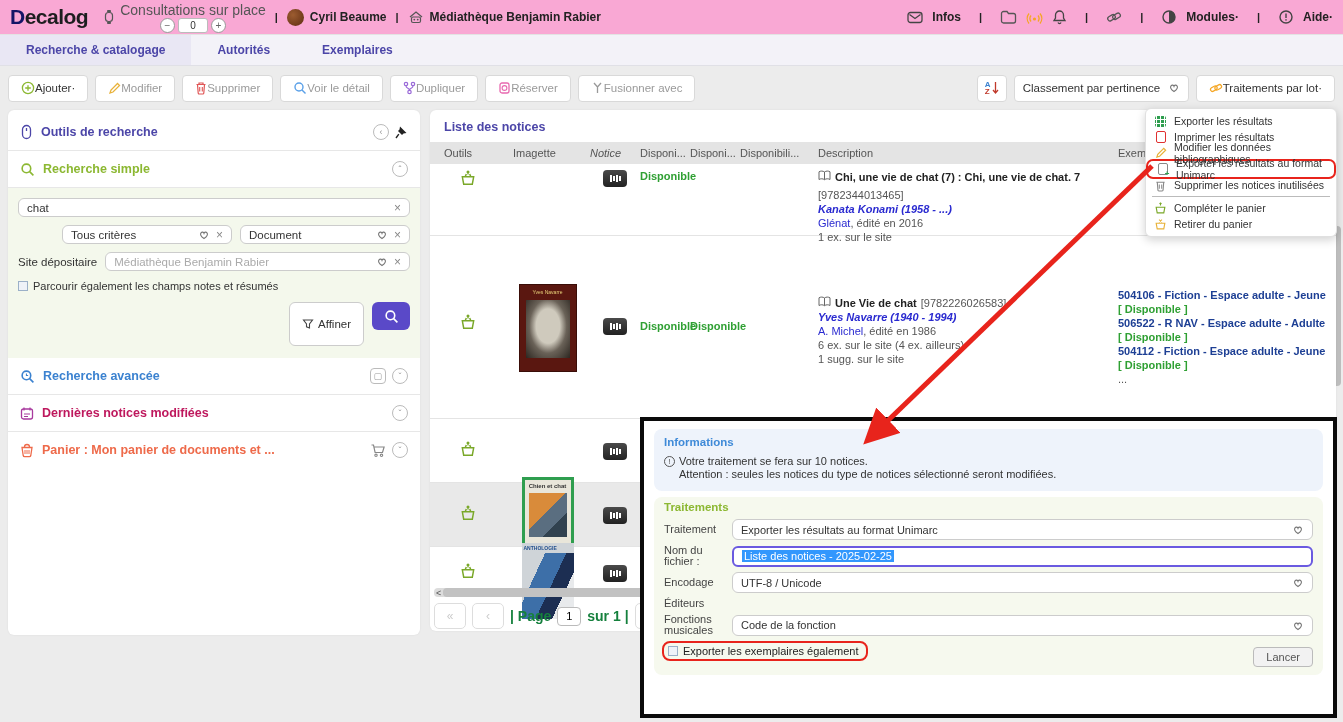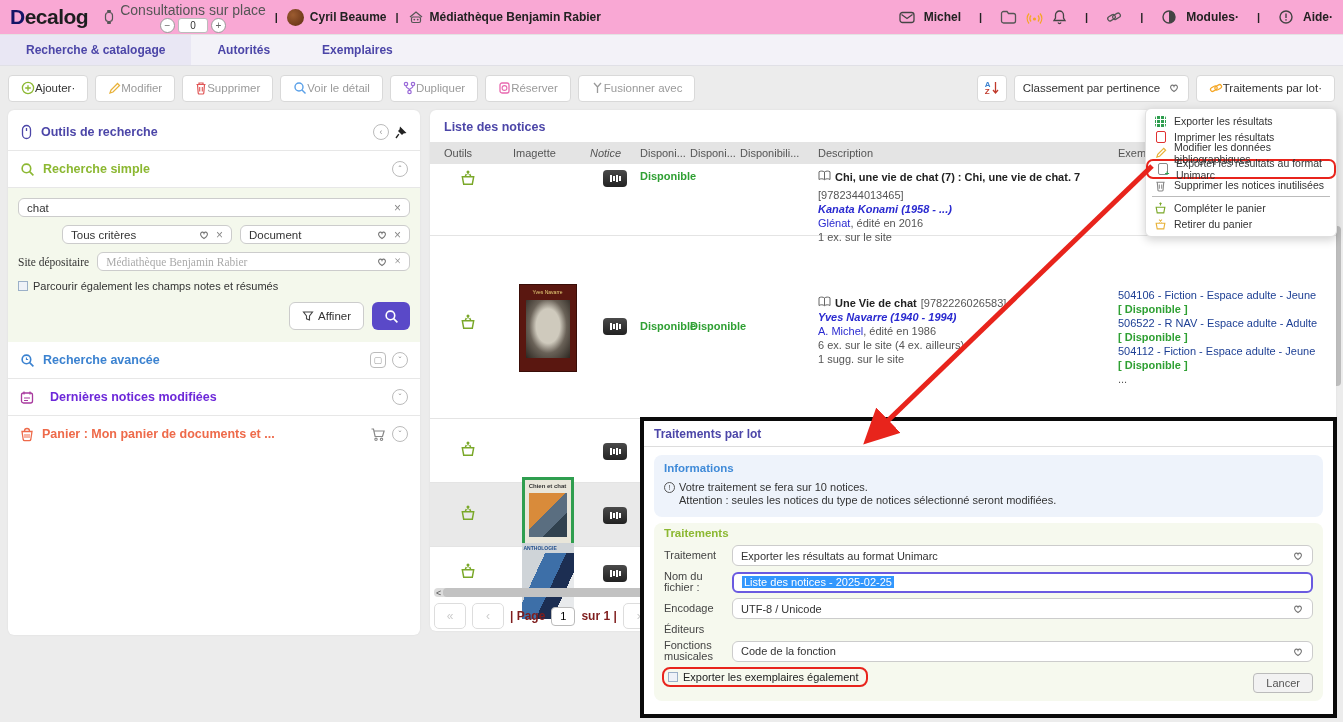--- a/index.html
+++ b/index.html
@@ -50,36 +50,36 @@
   .sidebar { left:8px; top:110px; width:412px; height:525px; z-index:1; padding:4px 0; }
   .maincard { left:430px; top:110px; width:906px; height:521px; z-index:1; overflow:hidden; }
 
   
   .s-head { display:flex; align-items:center; gap:8px; padding:10px 12px; border-bottom:1px solid #e7e7e7; }
   .s-title { font-weight:bold; font-size:12.5px; }
   .s-right { margin-left:auto; display:flex; align-items:center; gap:6px; }
   .circ { width:16px; height:16px; border:1px solid #bbb; border-radius:50%; display:flex;
     align-items:center; justify-content:center; color:#999; font-size:9px; }
   .c-purple { color:#4c46a8; } .c-green { color:#8cb832; } .c-blue { color:#3b82d0; }
-  .c-magenta { color:#6d28d9;margin-left:8px; } .c-orange { color:#ee6a4a; }
+  .c-magenta { color:#be185d; } .c-orange { color:#ee6a4a; }
   .search-panel { background:#f4f8ec; padding:10px 10px 12px 10px; }
   .inp { background:#fff; border:1px solid #ccc; border-radius:6px; height:19px; display:flex;
     align-items:center; padding:0 8px; font-size:11.5px; color:#333; }
   .inp input { border:none; outline:none; flex:1; font-size:11.5px; font-family:inherit; color:#333; background:transparent; }
   .inp .x { color:#888; margin-left:6px; font-size:12px; }
   .row2 { display:flex; gap:8px; margin-top:8px;padding-left:44px; }
   .row2 .inp { flex:1; }
-  .siterow { display:flex; align-items:center; gap:8px; margin-top:8px;font-family:Liberation Serif, serif; }
+  .siterow { display:flex; align-items:center; gap:8px; margin-top:8px; }
   .sitelabel { font-size:11.5px; color:#333; white-space:nowrap; }
   .siterow .inp { flex:1; }
   .ph { color:#aaa; }
   .chkrow { display:flex; align-items:center; gap:5px; margin-top:9px; color:#333; }
   .chk { width:10px; height:10px; border:1px solid #9bb0c8; background:#eef2f8; }
   .btnrow { display:flex; justify-content:flex-end; gap:8px; margin-top:10px; }
-  .affiner { height:28px; background:#fff; border:1px solid #ccc; border-radius:6px; display:flex;
+  .affiner { height:44px; background:#fff; border:1px solid #ccc; border-radius:6px; display:flex;
     align-items:center; gap:4px; padding:0 12px; font-size:11.5px; color:#333; }
   .searchbtn { width:38px; height:28px; background:#5a49c8; border-radius:6px; display:flex;
     align-items:center; justify-content:center; }
 
   
   .list-title { font-weight:bold; color:#4c46a8; font-size:12.5px; padding:10px 14px 8px; }
   .thead { display:flex; background:#e4e4e4; height:22px; align-items:center; color:#555; font-size:11px; }
   .trow { display:flex; border-bottom:1px solid #e4e4e4; align-items:flex-start; position:relative; }
   .trow.selected { background:#e9e9e9; }
   .co { width:75px; display:flex; justify-content:center; padding-top:6px; }
@@ -92,21 +92,21 @@
   .thead .co,.thead .ci,.thead .cn,.thead .cd1,.thead .cd2,.thead .cd3,.thead .cdesc,.thead .cex
     { padding-top:0; display:block; font-weight:normal; }
   .thead .co { padding-left:14px; width:75px; } .thead .ci{ padding-left:8px; }
   .thead .cn { padding-left:0;font-style:italic; }
   .ok { color:#2fa033; } .ko { color:#e03030; }
   .d-title { font-weight:bold; color:#222; }
   .d-isbn { color:#555; }
   .d-author { color:#2a2ad0; font-weight:bold; font-style:italic; }
   .d-pub { color:#2a2ad0; }
   .d-grey { color:#555; }
-  .ex-ref { color:#1d3f94; font-weight:normal; }
+  .ex-ref { color:#1d3f94; font-weight:bold; }
   .ex-st { color:#2fa033; font-weight:bold; }
   .bookline { display:flex; gap:4px; flex-wrap:wrap; align-items:flex-start; }
   .doc-chip { width:24px; height:17px; background:linear-gradient(#4a4a4a,#222); border-radius:4px;
     display:flex; align-items:center; justify-content:center; gap:1px; }
   .doc-chip i { display:block; width:2px; height:7px; background:#fff; }
   .doc-chip i:nth-child(2){ height:5px; } .doc-chip i:nth-child(4){ height:5px; }
 
   
   .cover2 { width:58px; height:88px; background:#5a1710; border:1px solid #3a0d08; display:flex;
     flex-direction:column; align-items:center; padding:4px 3px; }
@@ -128,21 +128,21 @@
     border-radius:4px; display:flex; align-items:center; }
   .hscroll .arr { font-size:9px; color:#555; padding:0 2px; }
   .hscroll .thumb { width:590px; height:9px; background:#c2c2c2; border-radius:4px; }
   .vscroll { position:absolute; right:2px; top:110px; width:9px; height:476px; background:#ececec; border-radius:4px; }
   .vscroll .thumb { position:absolute; top:8px; width:9px; height:160px; background:#bdbdbd; border-radius:4px; }
 
   
   .pager { position:absolute; left:4px; bottom:2px; display:flex; align-items:center; gap:6px; }
   .pbtn { width:32px; height:26px; background:#fff; border:1px solid #ddd; border-radius:5px;
     color:#ccc; display:flex; align-items:center; justify-content:center; font-size:12px; }
-  .ptext { font-weight:bold; color:#7f1d1d; font-size:12px; }
+  .ptext { font-weight:bold; color:#15803d; font-size:14px; }
   .pinput { width:24px; height:19px; border:1px solid #bbb; border-radius:4px; text-align:center;
     font-size:11px; font-family:inherit; }
 
   
   .menu { position:absolute; right:6px; top:108px; width:192px; background:#fff; border:1px solid #e0e0e0;
     border-radius:6px; box-shadow:0 3px 10px rgba(0,0,0,.18); z-index:6; padding:4px 0; }
   .menu-item { display:flex; align-items:center; gap:7px; padding:2px 8px; height:16px; font-size:10.5px; color:#333; }
   .menu-item.hl { box-shadow:0 0 0 2px #e8241c; border-radius:5px; margin:0 2px; }
   .menu-sep { border-top:1px solid #bbb; margin:3px 6px; }
   .mi { width:13px; height:13px; display:flex; align-items:center; justify-content:center; flex:none; }
@@ -213,21 +213,21 @@
   </span>
   <span class="hname">Médiathèque Benjamin Rabier</span>
 
   <div class="header-right">
     <span class="hicon">
       <svg class="ic" width="16" height="13" viewBox="0 0 16 13">
           <rect x="1" y="1.5" width="14" height="10" rx="2.5" fill="none" stroke="#444" stroke-width="1.3"></rect>
           <path d="M2.5 3.5 L8 7.5 L13.5 3.5" fill="none" stroke="#444" stroke-width="1.3"></path>
         </svg>
     </span>
-    <span class="hname">Michel</span>
+    <span class="hname">Infos</span>
     <span class="hsep">|</span>
     <span class="hicon">
       <svg class="ic" width="17" height="15" viewBox="0 0 17 15">
           <path d="M1.5 3.5 a2 2 0 0 1 2-2 h3.5 l1.5 2 h5 a2 2 0 0 1 2 2 v5.5 a2 2 0 0 1 -2 2 h-10 a2 2 0 0 1 -2-2 Z" fill="none" stroke="#555" stroke-width="1.3"></path>
         </svg>
     </span>
     <span class="hicon">
       <svg class="ic" width="17" height="16" viewBox="0 0 17 16">
           <circle cx="8.5" cy="10" r="1.6" fill="#f5a623"></circle>
           <path d="M5 12.5 a5 5 0 0 1 0-6 M12 6.5 a5 5 0 0 1 0 6 M3 14.5 a8 8 0 0 1 0-10 M14 4.5 a8 8 0 0 1 0 10" fill="none" stroke="#f5a623" stroke-width="1.3"></path>
@@ -728,21 +728,20 @@
       <svg class="ic" width="13" height="13" viewBox="0 0 14 15">
           <path d="M2 6 h10 l-1.2 6.5 h-7.6 Z" fill="none" stroke="#e8b23a" stroke-width="1.3"></path>
           <path d="M5.3 2 L8.7 5 M8.7 2 L5.3 5" stroke="#e8b23a" stroke-width="1.2"></path>
         </svg>
     </span>
     <span>Retirer du panier</span>
   </div>
 </div>
 
 <div class="modal">
-  <div class="m-title">Traitements par lot</div>
 
   <div class="m-info">
     <div class="m-info-title">Informations</div>
     <div class="m-line">
       <span class="bang">!</span>
       <span>
         <span>Votre traitement se fera sur 10 notices.</span><br>
         <span>Attention : seules les notices du type de notices sélectionné seront modifiées.</span>
       </span>
     </div>

